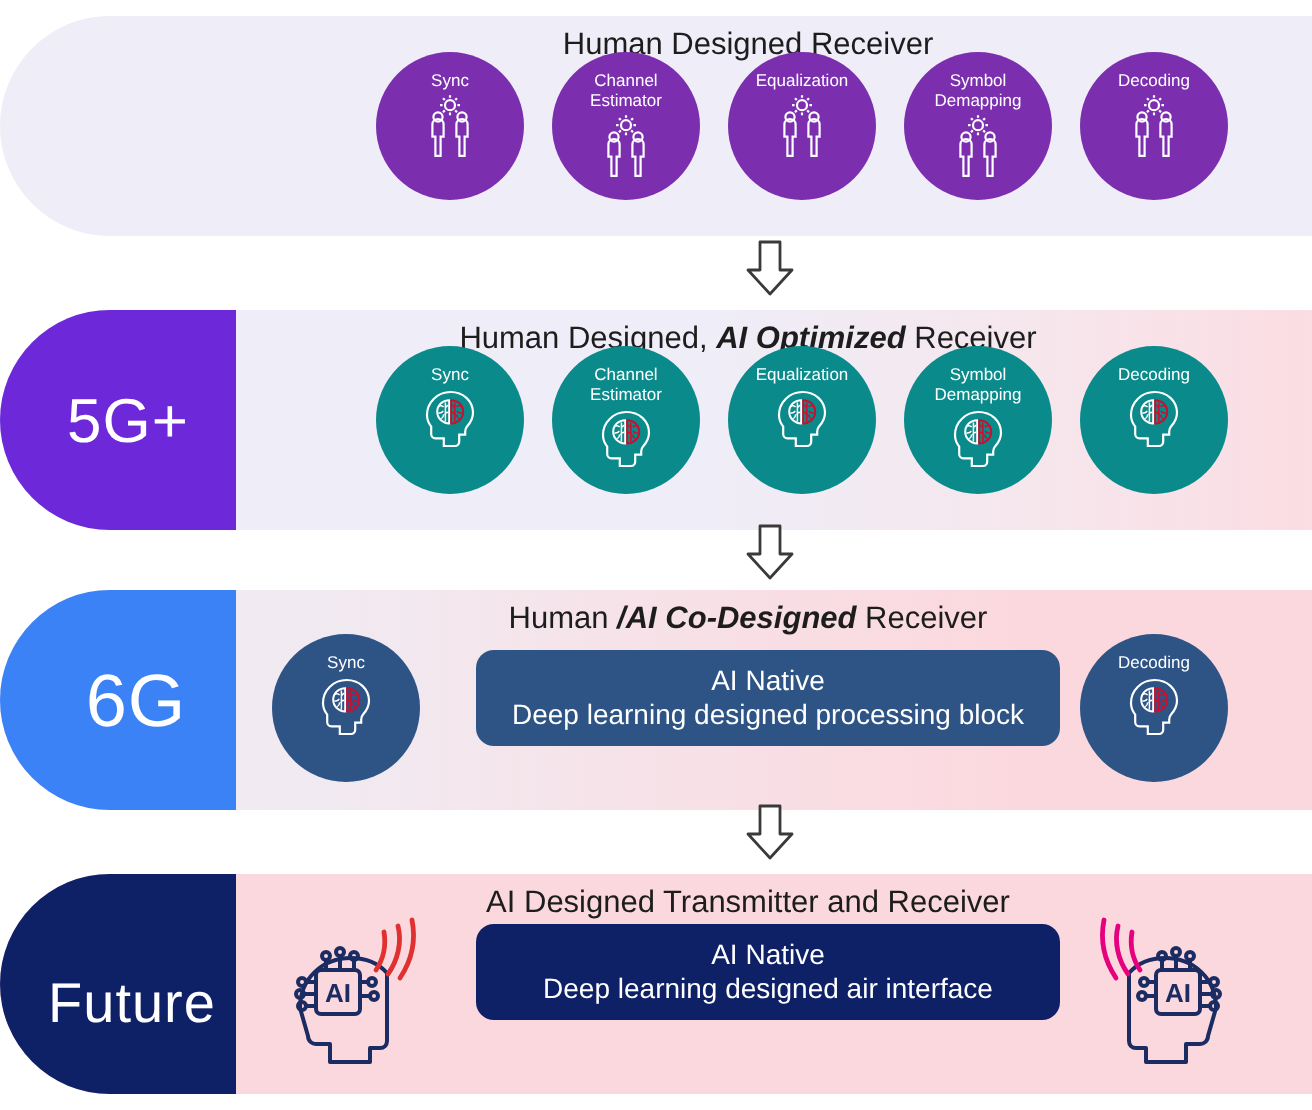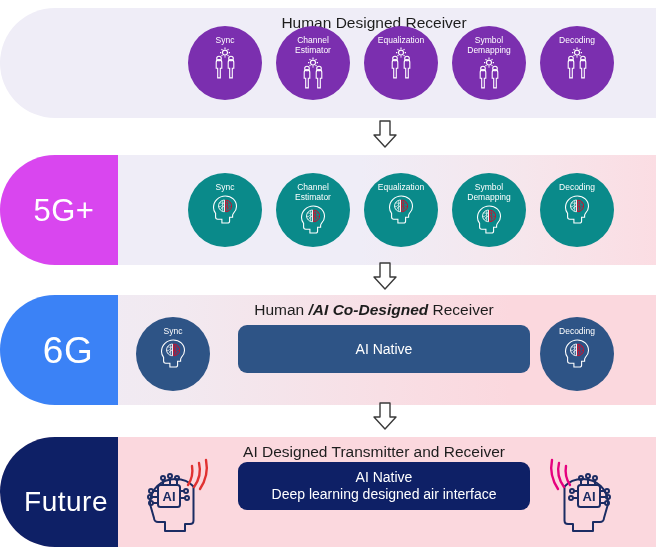--- a/index.html
+++ b/index.html
@@ -148,22 +148,25 @@
   </div>
 
   <div class="arrow" style="left:372px;top:120px;">
     <svg viewBox="0 0 26 28" width="26" height="28">
       <path d="M8 1h10v14h6l-11 12L2 15h6z" fill="#ffffff" stroke="#3A3A3A" stroke-width="1.4" stroke-linejoin="round"></path>
     </svg>
   </div>
 
   <div class="gen-row" id="r2" style="top:155px;">
     <div class="row-bg" style="background:linear-gradient(90deg,#EFEDF7 0%,#EFEDF7 55%,#F6E6EC 80%,#FBDDE3 100%);"></div>
-    <div class="gen-cap small" style="background:#d946ef;">
+    <div class="gen-cap small" style="background:#6d28d9;">
       <span>5G+</span>
+    </div>
+    <div class="row-title">
+      <span>Human Designed, </span><i>AI Optimized</i><span> Receiver</span>
     </div>
     <div class="blocks">
       <div class="blk" style="left:70px;background:#0A8A8A;">
         <div class="lbl">Sync</div>
         <div class="ico">
           <svg viewBox="0 0 40 34" width="40" height="34" fill="none" stroke-width="1.1">
             <path d="M8.5 14.5c0-6.4 5.3-11.5 11.8-11.5 6.2 0 11.2 4.3 11.2 10.4 0 3.4-1.5 5.2-2.9 6.7-.9 1-1 1.6-1 2.6v1.6h-3v3.6c0 1.2-.9 2.1-2.1 2.1h-5.6v-3.8h-4.2c-1.2 0-2.1-1-2.1-2.2v-3.7c-1.3-1.6-2.1-3.4-2.1-5.8z" stroke="#ffffff"></path>
             <path d="M19.6 7.1c-3.3 0-6 2.5-6 5.8 0 3.2 2.7 5.8 6 5.8z" stroke="#ffffff" stroke-width="1"></path>
             <path d="M14.4 10.1c.9-.4 1.9-.2 2.4.4M14.2 13.4c1 .3 2-.2 2.4-1M15.6 16.3c.8-.5 1.2-1.3 1.2-2.1M17.7 8.2v9.6M19.1 9.6c-.8.3-1.4 1-1.5 1.8M19.2 13.1c-.9 0-1.6.5-1.8 1.3" stroke="#ffffff" stroke-width=".75"></path>
             <path d="M20.6 7.1c3.3 0 6 2.5 6 5.8 0 3.2-2.7 5.8-6 5.8z" stroke="#C8102E" stroke-width="1"></path>
@@ -261,20 +264,21 @@
             <path d="M19.6 7.1c-3.3 0-6 2.5-6 5.8 0 3.2 2.7 5.8 6 5.8z" stroke="#ffffff" stroke-width="1"></path>
             <path d="M14.4 10.1c.9-.4 1.9-.2 2.4.4M14.2 13.4c1 .3 2-.2 2.4-1M15.6 16.3c.8-.5 1.2-1.3 1.2-2.1M17.7 8.2v9.6M19.1 9.6c-.8.3-1.4 1-1.5 1.8M19.2 13.1c-.9 0-1.6.5-1.8 1.3" stroke="#ffffff" stroke-width=".75"></path>
             <path d="M20.6 7.1c3.3 0 6 2.5 6 5.8 0 3.2-2.7 5.8-6 5.8z" stroke="#C8102E" stroke-width="1"></path>
             <path d="M25.7 10.1c-.9-.4-1.9-.2-2.4.4M25.9 13.4c-1 .3-2-.2-2.4-1M24.5 16.3c-.8-.5-1.2-1.3-1.2-2.1M22.4 8.2v9.6M21 9.6c.8.3 1.4 1 1.5 1.8M20.9 13.1c.9 0 1.6.5 1.8 1.3" stroke="#C8102E" stroke-width=".75"></path>
           </svg>
         </div>
       </div>
     </div>
     <div class="ai-box" style="left:238px;top:30px;width:292px;height:48px;">
       <div class="l1">AI Native</div>
+      <div class="l2">Deep learning designed processing block</div>
     </div>
   </div>
 
   <div class="arrow" style="left:372px;top:402px;">
     <svg viewBox="0 0 26 28" width="26" height="28">
       <path d="M8 1h10v14h6l-11 12L2 15h6z" fill="#ffffff" stroke="#3A3A3A" stroke-width="1.4" stroke-linejoin="round"></path>
     </svg>
   </div>
 
   <div class="gen-row" id="r4" style="top:437px;">

